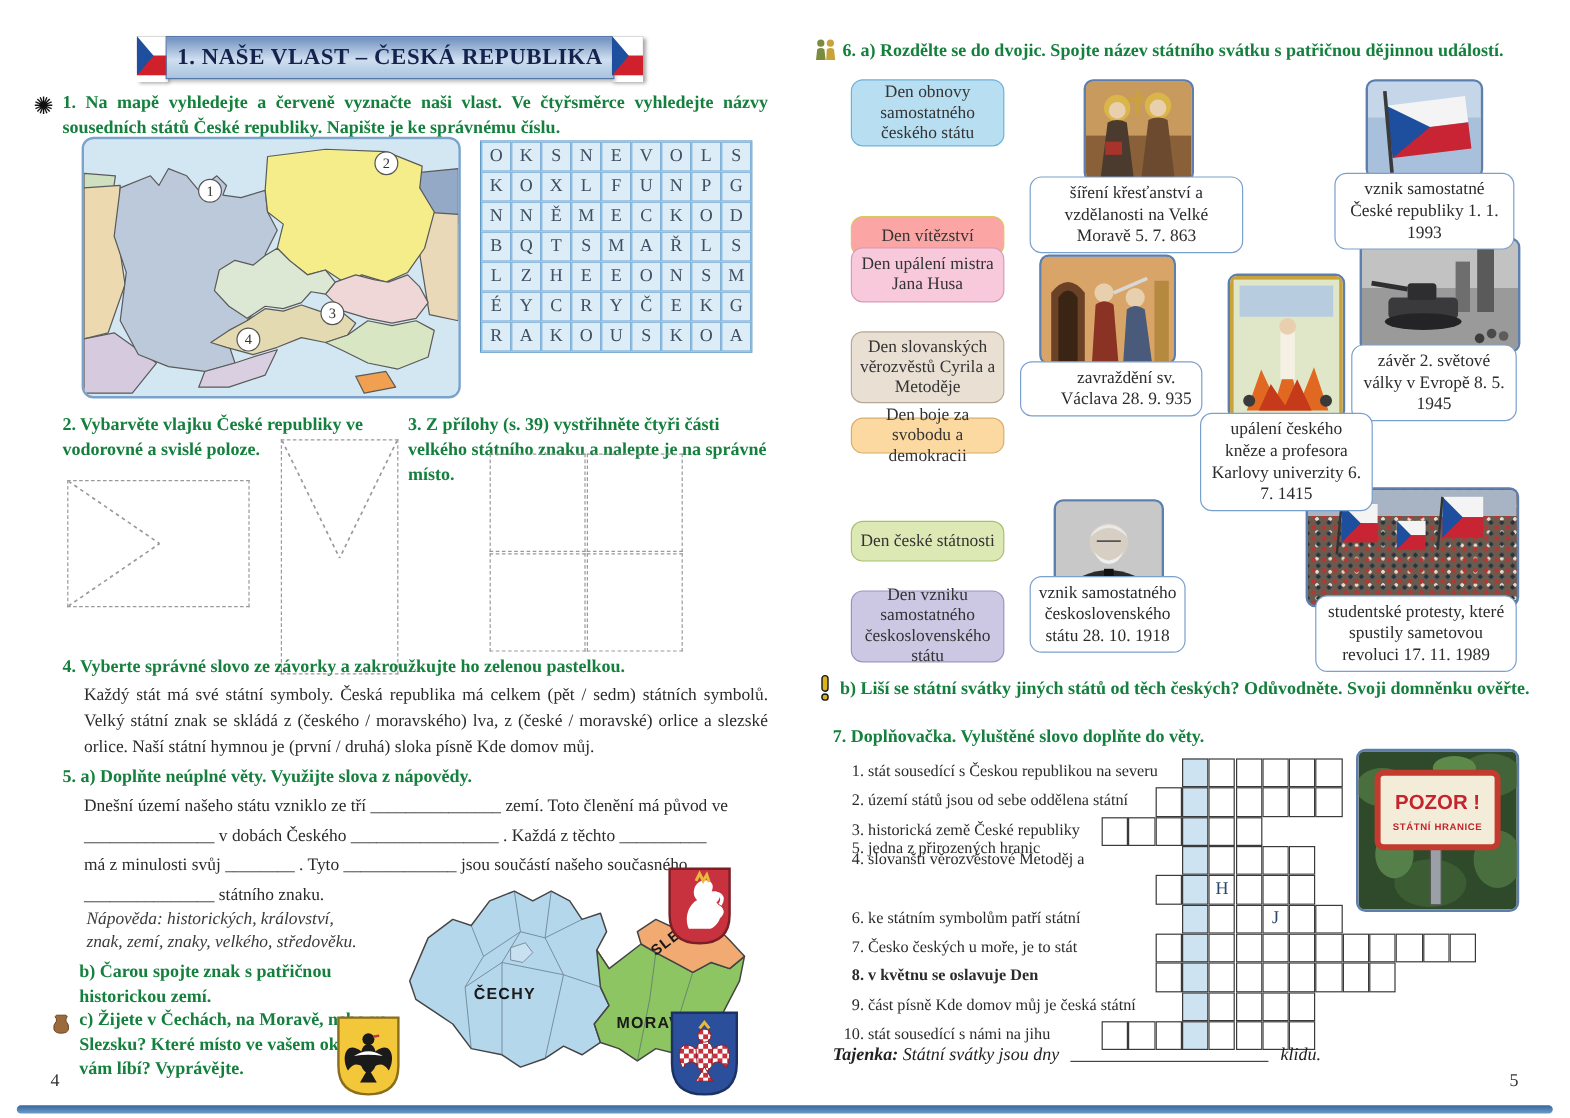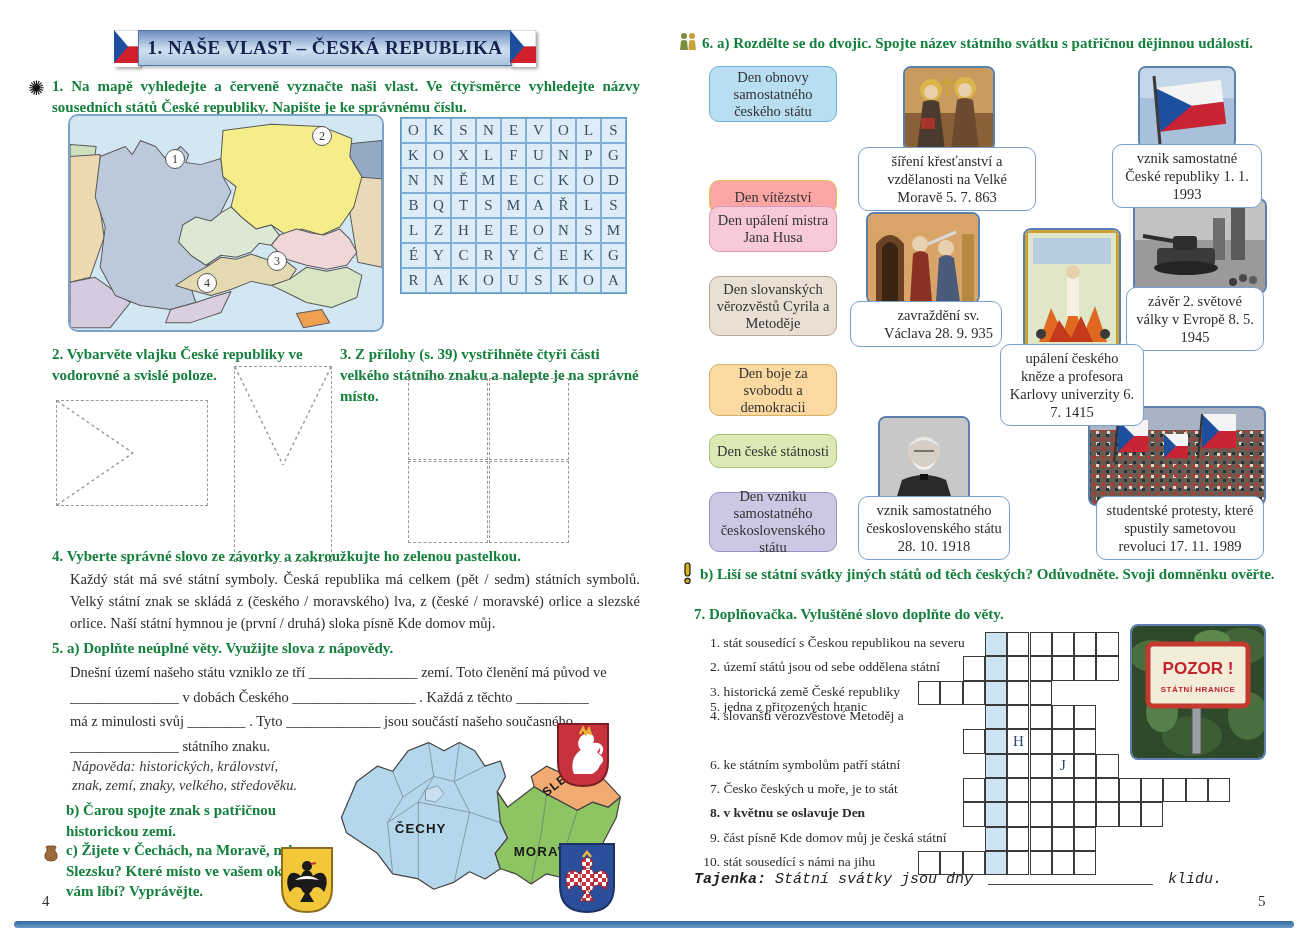--- a/index.html
+++ b/index.html
@@ -297,21 +297,21 @@
         <path d="M10.5,18 L11,9 Q14,7 17,9 L18,18 Z" fill="#c9a23c"></path>
       </svg>
   </span>
   <div class="abs task-head" style="left:702px;top:33px;width:578px;">6. a) Rozdělte se do dvojic. Spojte název státního svátku s patřičnou dějinnou událostí.</div>
 
   <div id="holidays">
       <div class="holiday" style="top: 66px; height: 56px; background: rgb(183, 222, 241); border-color: rgb(111, 177, 216);">Den obnovy samostatného českého státu</div>
       <div class="holiday" style="top: 148px; height: 34px; background: #fca5a5; border-color: rgb(216, 201, 90); margin-top: 32px;">Den vítězství</div>
       <div class="holiday" style="top: 206px; height: 46px; background: rgb(247, 201, 219); border-color: rgb(217, 154, 181);">Den upálení mistra Jana Husa</div>
       <div class="holiday" style="top: 276px; height: 60px; background: rgb(233, 223, 211); border-color: rgb(181, 168, 148);">Den slovanských věrozvěstů Cyrila a Metoděje</div>
-      <div class="holiday" style="top: 364px; height: 52px; background: rgb(251, 217, 161); border-color: rgb(216, 174, 106);">Den boje za svobodu a demokracii</div>
+      <div class="holiday" style="top: 348px; height: 30px; background: rgb(251, 217, 161); border-color: rgb(216, 174, 106);">Den boje za svobodu a demokracii</div>
       <div class="holiday" style="top: 434px; height: 34px; background: rgb(220, 233, 180); border-color: rgb(168, 191, 114);">Den české státnosti</div>
       <div class="holiday" style="top: 492px; height: 60px; background: rgb(204, 199, 227); border-color: rgb(154, 147, 194);">Den vzniku samostatného československého státu</div>
     </div>
 
   <div class="photo" style="left:903px;top:66px;width:88px;height:82px;">
     <svg width="88" height="82">
         <rect width="88" height="82" fill="#c89a5e"></rect>
         <rect y="45" width="88" height="37" fill="#8a6038"></rect>
       <circle cx="26" cy="22" r="11" fill="#d9b54a"></circle>
         <circle cx="60" cy="20" r="11" fill="#d9b54a"></circle>
@@ -414,21 +414,21 @@
         </g>
       </svg>
   </div>
 
   <div id="captions">
       <div class="caption" style="left: 858px; top: 147px; width: 178px;">šíření křesťanství a vzdělanosti na Velké Moravě 5. 7. 863</div>
       <div class="caption" style="left: 1112px; top: 144px; width: 150px;">vznik samostatné České republiky 1. 1. 1993</div>
       <div class="caption" style="left: 850px; top: 301px; width: 152px; padding-left: 31px;">zavraždění sv. Václava 28. 9. 935</div>
       <div class="caption" style="left: 1126px; top: 287px; width: 138px;">závěr 2. světové války v Evropě 8. 5. 1945</div>
       <div class="caption" style="left: 1000px; top: 344px; width: 144px;">upálení českého kněze a profesora Karlovy univerzity 6. 7. 1415</div>
-      <div class="caption" style="left: 858px; top: 496px; width: 152px;">vznik samostatného československého státu 28. 10. 1918</div>
+      <div class="caption" style="left: 858px; top: 480px; width: 130px;">vznik samostatného československého státu 28. 10. 1918</div>
       <div class="caption" style="left: 1096px; top: 496px; width: 168px;">studentské protesty, které spustily sametovou revoluci 17. 11. 1989</div>
     </div>
 
   <span class="abs" style="left:681px;top:562px;">
     <svg width="12" height="22">
         <rect x="4" y="1" width="5" height="13" rx="2.5" fill="#d8b41e" stroke="#1a1a1a" stroke-width="1.2"></rect>
         <circle cx="6.5" cy="19" r="2.6" fill="#d8b41e" stroke="#1a1a1a" stroke-width="1.2"></circle>
       </svg>
   </span>
   <div class="abs task-head" style="left:700px;top:564px;width:582px;">b) Liší se státní svátky jiných států od těch českých? Odůvodněte. Svoji domněnku ověřte.</div>
@@ -529,21 +529,21 @@
         <ellipse cx="116" cy="90" rx="20" ry="24" fill="#4a6f3e"></ellipse>
       <ellipse cx="30" cy="86" rx="16" ry="20" fill="#55804a"></ellipse>
         <ellipse cx="80" cy="14" rx="18" ry="10" fill="#5d8a4a"></ellipse>
       <rect x="60" y="78" width="9" height="50" fill="#9aa0a6" stroke="#555" stroke-width="1"></rect>
       <rect x="16" y="18" width="100" height="62" rx="5" fill="#f2ecd9" stroke="#c23b2e" stroke-width="5"></rect>
       <text x="66" y="48" text-anchor="middle" font-family="Liberation Sans, sans-serif" font-size="17" font-weight="bold" fill="#c2252e">POZOR !</text>
       <text x="66" y="66" text-anchor="middle" font-family="Liberation Sans, sans-serif" font-size="8" font-weight="bold" fill="#c2252e" letter-spacing=".5">STÁTNÍ HRANICE</text>
     </svg>
   </div>
 
-  <div class="abs" style="left:694px;top:870px;font-size:15px;font-family:Liberation Mono, monospace;">
+  <div class="abs" style="left:694px;top:870px;font-size:15px;">
     <span class="b it">Tajenka:</span>
     <span class="it">Státní svátky jsou dny</span>
     <span class="blank-line"></span>
     <span class="it">klidu.</span>
   </div>
 
   <div class="abs pagenum" style="left:1258px;top:893px;">5</div>
 
   <div class="abs bottom-bar"></div>
 </div>

